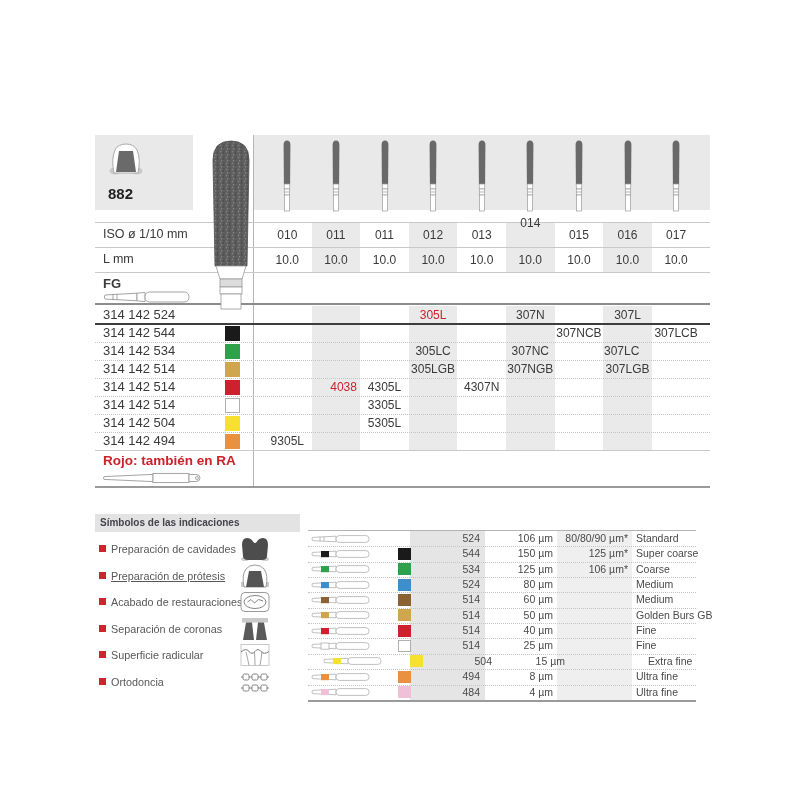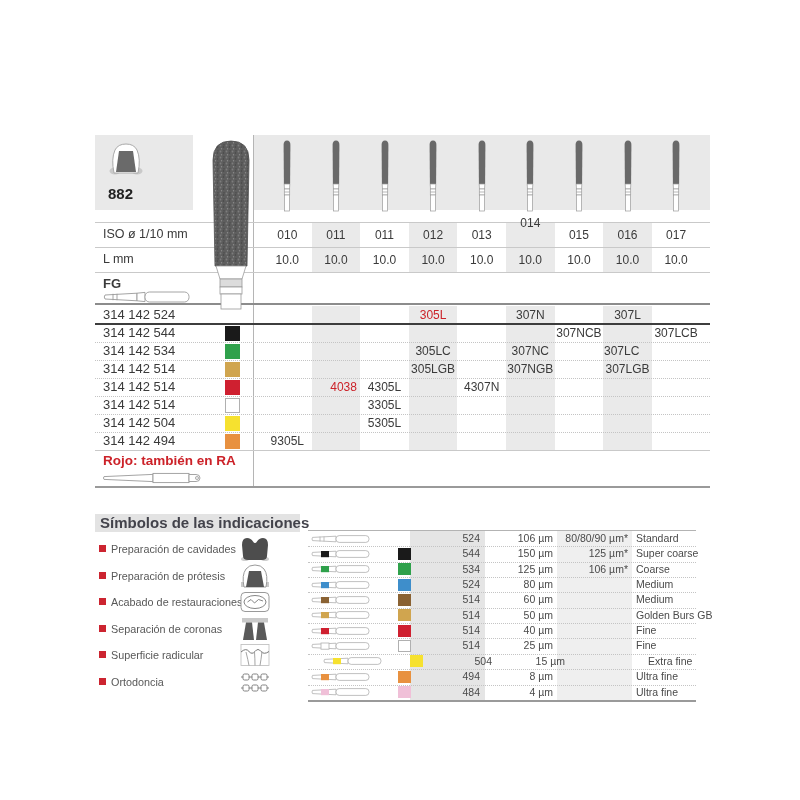--- a/index.html
+++ b/index.html
@@ -6,21 +6,21 @@
   body{width:800px;height:800px;position:relative;font-family:"Liberation Sans",sans-serif;color:#3a3a3a;}
   .abs{position:absolute;}
   #sheet{position:absolute;left:95px;top:130px;width:615px;height:582px;}
   .hline{position:absolute;left:0;width:615px;height:1px;background:#c9c9c9;}
   .stripe{position:absolute;background:#eaeaea;}
   .cellv{position:absolute;font-size:12px;text-align:center;line-height:18px;color:#3a3a3a;white-space:nowrap;}
   .cellv.red{color:#cc2229;}
   .rowlabel{position:absolute;left:8px;font-size:13px;line-height:18px;color:#3a3a3a;white-space:nowrap;}
   .sq{position:absolute;width:15px;height:15px;}
   .dotline{position:absolute;left:0;width:615px;height:0;border-top:1px dotted #c4c4c4;}
-  .title-bar{position:absolute;height:18px;background:#e3e3e3;font-size:15px;font-weight:bold;color:#43434b;line-height:18px;padding-left:5px;box-sizing:border-box;white-space:nowrap;}
+  .title-bar{position:absolute;height:18px;background:#e3e3e3;font-size:10px;font-weight:bold;color:#43434b;line-height:18px;padding-left:5px;box-sizing:border-box;white-space:nowrap;}
   .sym-label{position:absolute;left:16px;font-size:10.8px;color:#585858;white-space:nowrap;}
   .sym-bullet{position:absolute;left:4px;width:7px;height:7px;background:#cc2430;}
   .grit-text{position:absolute;font-size:10.5px;color:#4a4a4a;line-height:15px;white-space:nowrap;}
   .rightal{text-align:right;}
   svg{display:block;}
 </style>
 </head>
 <body>
 
 <div id="sheet">
@@ -269,21 +269,21 @@
       <div class="sym-bullet" style="top: 415px;"></div>
       <div class="sym-label" style="top: 413px;">Preparación de cavidades</div>
       <div class="abs" style="left: 143px; top: 406px;">
         <svg width="34" height="26" viewBox="0 0 34 26">
      <ellipse cx="7" cy="23" rx="4" ry="2" fill="#cfcfcf"></ellipse>
           <ellipse cx="27" cy="23" rx="4" ry="2" fill="#cfcfcf"></ellipse>
      <path d="M9,2 Q4,2 4,9 L5,20 Q5,24 10,24 L24,24 Q29,24 29,20 L30,9 Q30,2 25,2 Q21,2 19,5.5 Q17,8.5 15,5.5 Q13,2 9,2 Z" fill="#4d4d4d"></path>
         </svg>
       </div>
       <div class="sym-bullet" style="top: 441.5px;"></div>
-      <div class="sym-label" style="top: 439.5px;">Preparación de prótesis</div>
+      <div class="sym-label" style="top: 439.5px; text-decoration: underline;">Preparación de prótesis</div>
       <div class="abs" style="left: 143px; top: 432.5px;">
         <svg width="34" height="26" viewBox="0 0 34 26">
      <rect x="3" y="19" width="28" height="5" fill="#c9c9c9"></rect>
      <path d="M6,24 Q3.5,12 8,6 Q11,2 17,2 Q23,2 26,6 Q30.5,12 28,24 Z" fill="#ffffff" stroke="#9a9a9a" stroke-width="1"></path>
      <path d="M11,8 L23,8 L26,24 L8,24 Z" fill="#555555"></path>
         </svg>
       </div>
       <div class="sym-bullet" style="top: 468px;"></div>
       <div class="sym-label" style="top: 466px;">Acabado de restauraciones</div>
       <div class="abs" style="left: 143px; top: 459px;">

